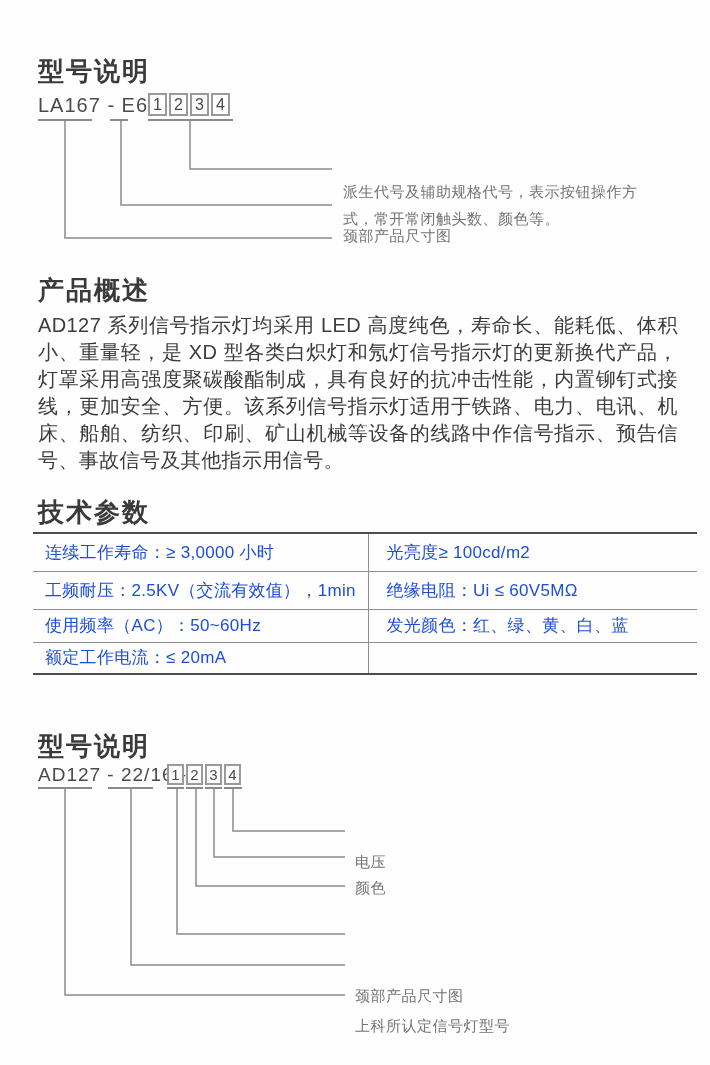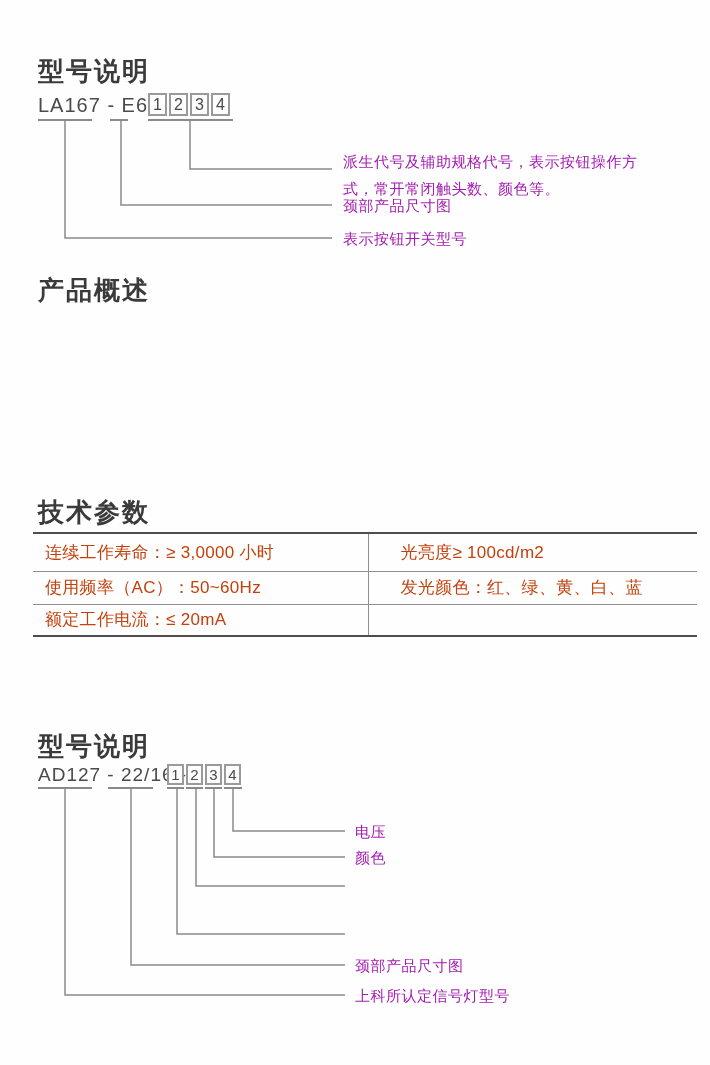--- a/index.html
+++ b/index.html
@@ -19,43 +19,43 @@
   }
   .digit-boxes { position:absolute; display:flex; gap:2px; }
   .digit-box {
     display:flex; align-items:center; justify-content:center;
     width:19px; height:23px; border:2px solid #9a9a9a;
     font-size:16px; color:#4a4a4a; background:#fdfdfd;
   }
   .digit-boxes.small .digit-box { width:17px; height:21px; font-size:15px; }
   .connector-svg { position:absolute; left:0; top:0; pointer-events:none; }
   .callout {
-    position:absolute; font-size:15px; color:#a21caf;
-    line-height:27px; white-space:pre-line; letter-spacing:0.5px;
+    position:absolute; font-size:15px; color:#737373;
+    line-height:27px; white-space:pre-line; letter-spacing:0.5px;margin-top:30px;
   }
   .callout.tight { line-height:25px; }
   .overview-body {
     position:absolute; left:38px; top:312px; width:640px;
     font-size:20px; line-height:27px; color:#3c3c3c;
     text-align:justify; letter-spacing:0.4px;
   }
   .spec-table {
     position:absolute; left:33px; top:532px; width:664px;
     border-collapse:collapse; table-layout:fixed;
     border-top:2px solid #4d4d4d; border-bottom:2px solid #4d4d4d;
   }
   .spec-table col.c-left { width:335px; }
   .spec-table col.c-right { width:329px; }
   .spec-table td {
     border-bottom:1px solid #8f8f8f;
-    font-size:17px; color:#c2410c; letter-spacing:0.3px;
+    font-size:17px; color:#1d4ed8; letter-spacing:0.3px;
     padding:0 6px 0 12px; vertical-align:middle; white-space:nowrap; overflow:hidden;
   }
   .spec-table td.cell-left { border-right:1px solid #8f8f8f; }
-  .spec-table td.cell-right { padding-left:32px;margin-left:48px; }
+  .spec-table td.cell-right { padding-left:18px;margin-left:48px; }
   .spec-table tr:last-child td { border-bottom:none; }
   .spec-table tr.r0 td { height:38px; }
   .spec-table tr.r1 td { height:35px; }
   .spec-table tr.r2 td { height:38px; }
   .spec-table tr.r3 td { height:33px; }
   .spec-table tr.r4 td { height:32px; }
 </style>
 </head>
 <body>
 
@@ -86,35 +86,39 @@
     <path d="M214 788 V857 H345" stroke="#8a8a8a" stroke-width="1.5" fill="none"></path>
     <path d="M196 788 V886 H345" stroke="#8a8a8a" stroke-width="1.5" fill="none"></path>
     <path d="M177 788 V934 H345" stroke="#8a8a8a" stroke-width="1.5" fill="none"></path>
     <path d="M131 788 V965 H345" stroke="#8a8a8a" stroke-width="1.5" fill="none"></path>
     <path d="M65 788 V995 H345" stroke="#8a8a8a" stroke-width="1.5" fill="none"></path>
   </svg>
 
   <div class="callout" style="left:343px; top:148px; width:330px;">派生代号及辅助规格代号，表示按钮操作方
 式，常开常闭触头数、颜色等。</div>
   <div class="callout" style="left:343px; top:192px;">颈部产品尺寸图</div>
-  <div class="callout" style="left:343px; top:225px;">表示按钮开关型号</div>
 
   <h2 class="heading" style="top:274px;">产品概述</h2>
+  <p class="overview-body">AD127 系列信号指示灯均采用 LED 高度纯色，寿命长、能耗低、体积小、重量轻，是 XD 型各类白炽灯和氖灯信号指示灯的更新换代产品，灯罩采用高强度聚碳酸酯制成，具有良好的抗冲击性能，内置铆钉式接线，更加安全、方便。该系列信号指示灯适用于铁路、电力、电讯、机床、船舶、纺织、印刷、矿山机械等设备的线路中作信号指示、预告信号、事故信号及其他指示用信号。</p>
 
   <h2 class="heading" style="top:496px;">技术参数</h2>
 
   <table class="spec-table">
     <colgroup>
         <col class="c-left">
         <col class="c-right">
       </colgroup>
     <tbody>
       <tr class="r0">
         <td class="cell-left">连续工作寿命：≥ 3,0000 小时</td>
         <td class="cell-right">光亮度≥ 100cd/m2</td>
+      </tr>
+      <tr class="r2">
+        <td class="cell-left">工频耐压：2.5KV（交流有效值），1min</td>
+        <td class="cell-right">绝缘电阻：Ui ≤ 60V5MΩ</td>
       </tr>
       <tr class="r3">
         <td class="cell-left">使用频率（AC）：50~60Hz</td>
         <td class="cell-right">发光颜色：红、绿、黄、白、蓝</td>
       </tr>
       <tr class="r4">
         <td class="cell-left">额定工作电流：≤ 20mA</td>
         <td class="cell-right"></td>
       </tr>
     </tbody>

